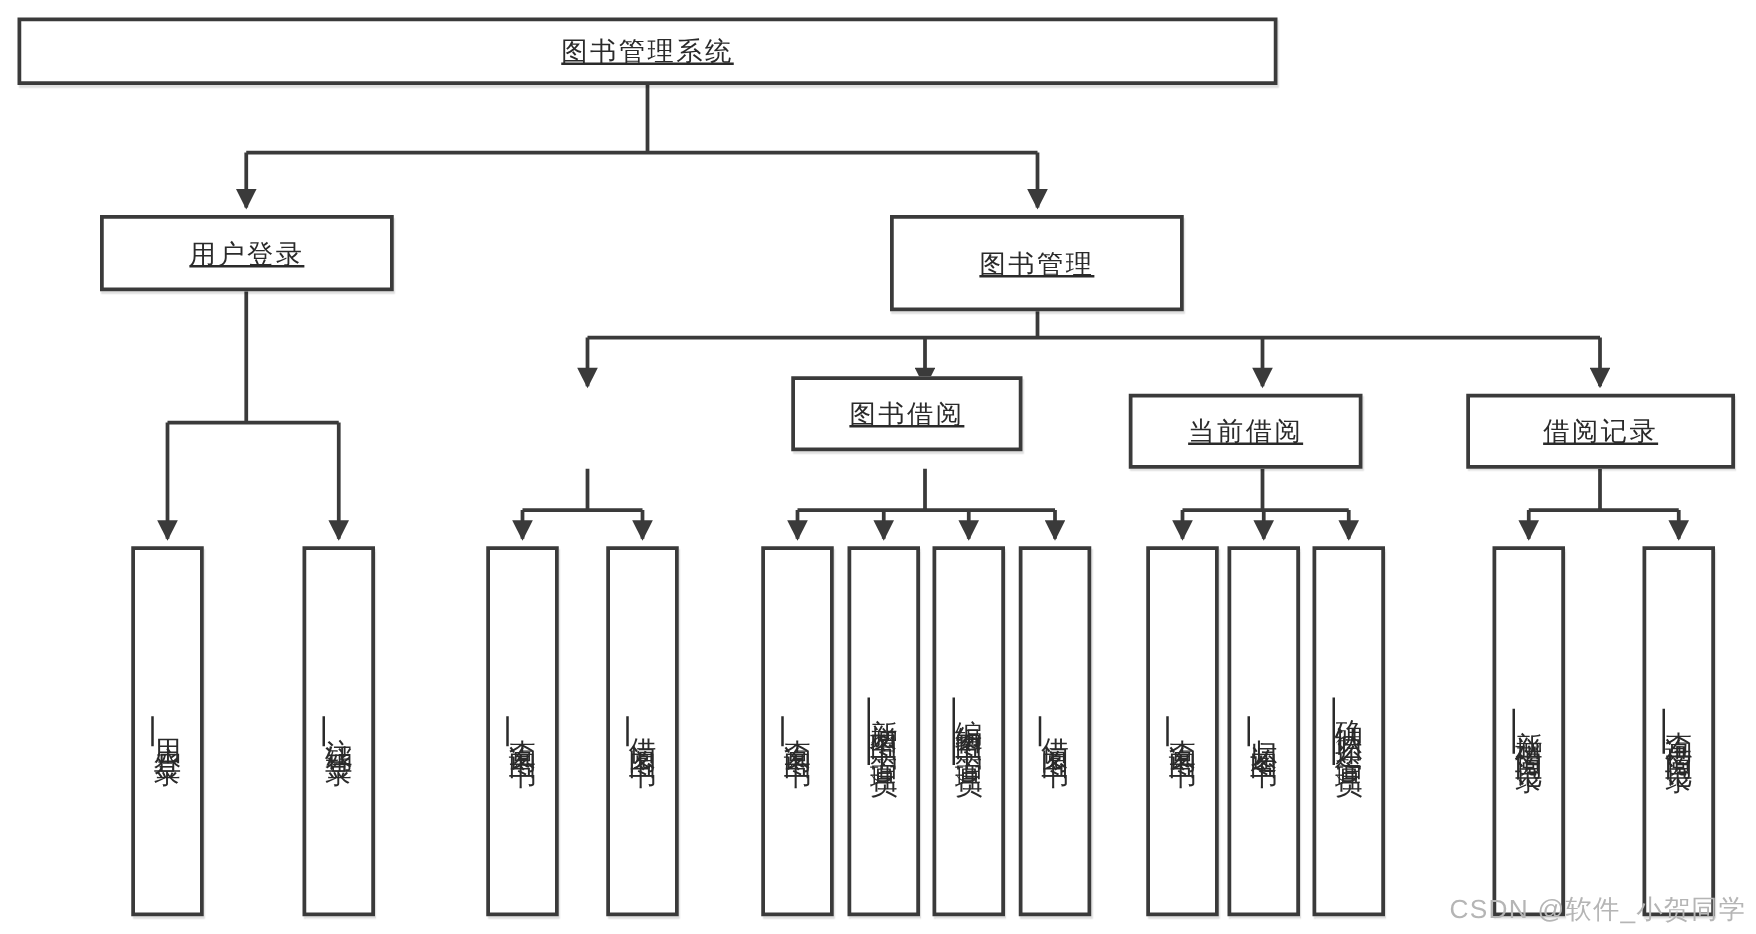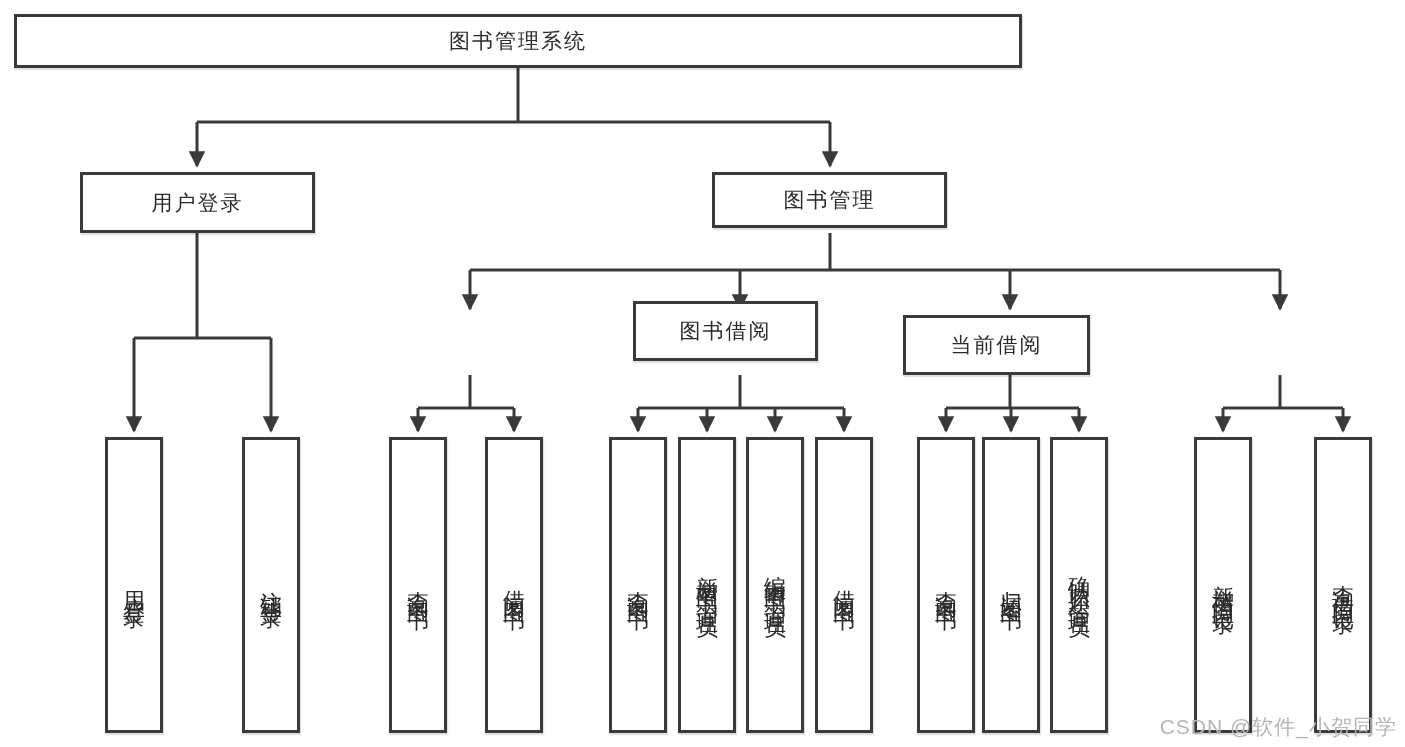--- a/index.html
+++ b/index.html
@@ -42,20 +42,21 @@
     align-items: center;
     justify-content: center;
     box-shadow: 1px 2px 1px rgba(0,0,0,0.12);
   }
   .box .lbl {
     color: var(--text);
     font-size: 21px;
     letter-spacing: 2px;
     white-space: nowrap;
     text-align: right;
+    text-decoration: underline;
   }
   .box.v .lbl {
     writing-mode: vertical-rl;
     letter-spacing: 6px;
     font-size: 22px;
     line-height: 1;
     white-space: normal;
     max-height: 286px;
   }
   .watermark {
@@ -114,29 +115,32 @@
     <path class="edge" d="M1343,408 V431" marker-end="url(#arrow)"></path>
   </svg>
 
   <div class="box h" style="left:14px;top:14px;width:1008px;height:54px">
     <span class="lbl">图书管理系统</span>
   </div>
 
   <div class="box h" style="left:80px;top:172px;width:235px;height:61px">
     <span class="lbl">用户登录</span>
   </div>
-  <div class="box h" style="left:712px;top:172px;width:235px;height:56px">
+  <div class="box h" style="left:712px;top:172px;width:235px;height:77px">
     <span class="lbl">图书管理</span>
   </div>
 
   <div class="box h" style="left:633px;top:301px;width:185px;height:60px">
     <span class="lbl">图书借阅</span>
   </div>
   <div class="box h" style="left:903px;top:315px;width:187px;height:60px">
     <span class="lbl">当前借阅</span>
+  </div>
+  <div class="box h" style="left:1173px;top:315px;width:215px;height:60px">
+    <span class="lbl">借阅记录</span>
   </div>
 
   <div class="box v" style="left:105px;top:437px;width:58px;height:296px">
     <span class="lbl">用户登录</span>
   </div>
   <div class="box v" style="left:242px;top:437px;width:58px;height:296px">
     <span class="lbl">注销登录</span>
   </div>
 
   <div class="box v" style="left:389px;top:437px;width:58px;height:296px">

